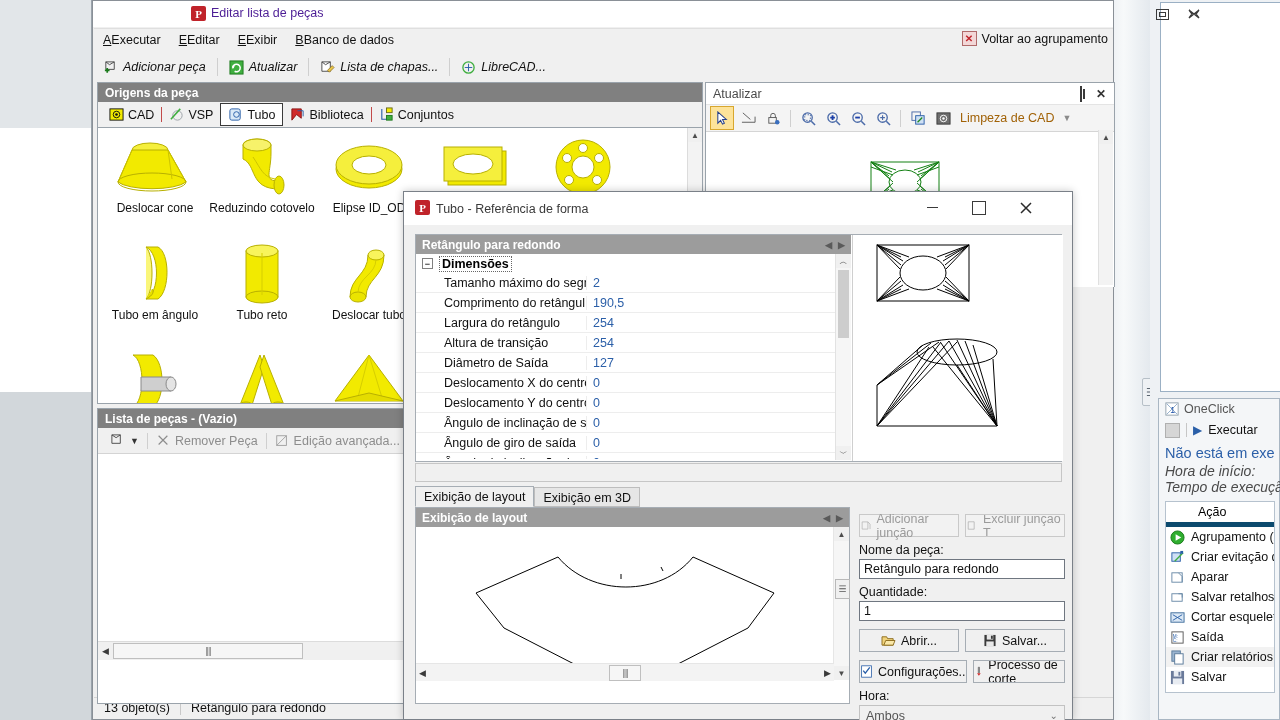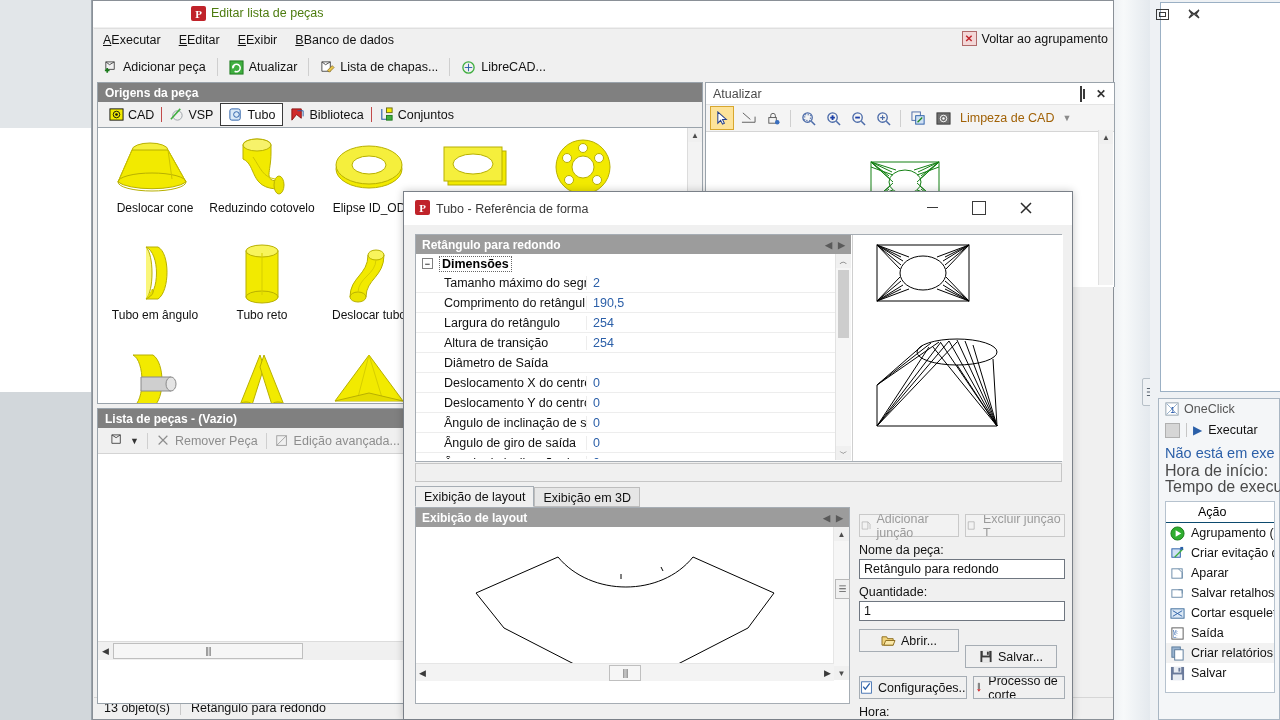--- a/index.html
+++ b/index.html
@@ -23,39 +23,39 @@
 
   
   #bg-table{left:1068px;top:382px;width:40px;height:338px;background:#fff;overflow:hidden;}
   #bg-table .r{height:25px;border-bottom:1px solid #d8d8d0;}
   #bg-table .r.a{background:#fbfbf0;}
   #bg-table .r.b{background:#eef2f8;}
 
   
   #main-window{left:92px;top:0;width:1022px;height:720px;background:#f0f0f0;border:1px solid #8a9097;box-sizing:border-box;}
   #main-titlebar{left:0;top:0;width:1020px;height:26px;background:#ffffff;}
-  #main-title-text{left:118px;top:5px;color:#4d7c0f;font-size:12.5px;}
+  #main-title-text{left:118px;top:5px;color:#4c1d95;font-size:12.5px;}
   .pl-logo{width:15px;height:15px;background:#c0232a;border-radius:2px;color:#fff;font-size:11px;font-weight:bold;
      display:flex;align-items:center;justify-content:center;font-family:"Liberation Serif",serif;}
   #main-logo{left:98px;top:5px;}
   #btn-restore{left:1055px;top:4px;width:28px;height:18px;display:flex;align-items:center;justify-content:center;color:#333;font-size:12px;}
   #btn-close{left:1087px;top:4px;width:28px;height:18px;display:flex;align-items:center;justify-content:center;color:#333;font-size:13px;}
   .winbtn-box{width:11px;height:9px;border:1.4px solid #3a3a3a;position:relative;}
   .winbtn-box:after{content:"";position:absolute;left:2px;top:2px;right:2px;bottom:2px;border:1px solid #3a3a3a;}
 
   
   #menubar{left:1px;top:27px;width:1019px;height:24px;background:#f0f0f0;border-top:1px solid #dfdfdf;}
   .menu-item{float:left;padding:4px 9px;font-size:12.5px;color:#111;}
   .menu-item u{text-decoration:underline;}
   #back-group{right:5px;top:30px;display:flex;align-items:center;gap:5px;font-size:12.5px;color:#111;}
   .redx{width:13px;height:13px;border:1px solid #b06a6a;background:#f3d7d7;display:flex;align-items:center;
     justify-content:center;color:#c0232a;font-size:10px;font-weight:bold;}
 
   
-  #toolbar{left:1px;top:51px;width:1019px;height:30px;background:#f0f0f0;}
+  #toolbar{left:1px;top:51px;width:1019px;height:30px;background:#f0f0f0;font-style:italic;}
   .tb-btn{float:left;display:flex;align-items:center;gap:5px;height:30px;padding:0 9px;font-size:12.5px;color:#111;}
   .tb-sep{float:left;width:1px;height:18px;margin:6px 2px;background:#cfcfcf;}
 
   
   #origens-panel{left:97px;top:82px;width:606px;height:322px;background:#fff;border:1px solid #9aa3ab;box-sizing:border-box;}
   .panel-header{height:19px;background:#808080;color:#fff;font-weight:bold;font-size:12px;
      display:flex;align-items:center;padding-left:7px;}
   #origens-tabs{height:25px;background:#f0f0f0;display:flex;align-items:center;padding-left:4px;gap:0px;border-bottom:1px solid #9aa3ab;}
   .otab{display:flex;align-items:center;gap:4px;padding:3px 7px;font-size:12.5px;color:#111;}
   .otab.sel{border:1px solid #3a3a3a;background:#fff;}
@@ -140,23 +140,23 @@
   .dinput{height:20px;background:#fff;border:1px solid #6f7680;font-size:12.5px;padding:1px 4px;color:#111;box-sizing:border-box;
      display:flex;align-items:center;}
   .dselect{height:21px;background:#f0f0f0;border:1px solid #c2c2c2;font-size:12.5px;color:#555;box-sizing:border-box;
      display:flex;align-items:center;justify-content:space-between;padding:0 6px;}
 
   
   #oneclick{left:1158px;top:398px;width:122px;height:322px;background:#f4f6f8;border:1px solid #a9b6c3;box-sizing:border-box;}
   #oc-title{height:20px;display:flex;align-items:center;gap:5px;padding-left:6px;color:#555;font-size:12.5px;}
   #oc-toolbar{height:22px;display:flex;align-items:center;gap:6px;padding-left:6px;}
   #oc-status{color:#2b5fa8;font-size:14.5px;padding:4px 0 2px 6px;white-space:nowrap;overflow:hidden;}
-  .oc-meta{font-size:16px;color:#4a4a4a;padding-left:6px;line-height:16px;white-space:nowrap;}
+  .oc-meta{font-size:14px;color:#4a4a4a;padding-left:6px;line-height:16px;white-space:nowrap;font-style:italic;}
   #oc-list{margin:6px 4px 0 6px;background:#fff;border:1px solid #b6c2ce;height:190px;overflow:hidden;}
-  .oc-head{height:20px;font-size:12.5px;padding-left:32px;display:flex;align-items:center;border-bottom:1px solid #0c4a6e;}
+  .oc-head{height:20px;font-size:12.5px;padding-left:32px;display:flex;align-items:center;border-bottom:5px solid #0c4a6e;}
   .oc-row{height:20px;display:flex;align-items:center;gap:6px;padding-left:4px;font-size:12.5px;color:#111;white-space:nowrap;}
   .oc-row.hl{background:#f2f2f2;}
   .oc-ico{width:15px;height:15px;flex:none;}
 </style>
 </head>
 <body>
 
 <div class="abs" id="bg-left-top"></div>
 <div class="abs" id="bg-left-mid"></div>
 <div class="abs" id="bg-left-bot"></div>
@@ -639,20 +639,21 @@
         <div class="prow">
           <span class="pname">Largura do retângulo</span>
           <span class="pval">254</span>
         </div>
         <div class="prow">
           <span class="pname">Altura de transição</span>
           <span class="pval">254</span>
         </div>
         <div class="prow">
           <span class="pname">Diâmetro de Saída</span>
+          <span class="pval">127</span>
         </div>
         <div class="prow">
           <span class="pname">Deslocamento X do centro</span>
           <span class="pval">0</span>
         </div>
         <div class="prow">
           <span class="pname">Deslocamento Y do centro</span>
           <span class="pval">0</span>
         </div>
         <div class="prow">
@@ -783,21 +784,21 @@
     <div class="dinput" style="width:206px;">1</div>
 
     <div style="display:flex;gap:6px;margin-top:8px;">
       <div class="dbtn" style="width:100px;">
         <svg width="15" height="13" viewBox="0 0 16 14">
           <path d="M1 3 L6 3 L7 5 L13 5 L13 12 L1 12 Z" fill="#f0d27a" stroke="#8a6a1c"></path>
           <path d="M3 12 L5 7 L15 7 L13 12 Z" fill="#fae8a8" stroke="#8a6a1c"></path>
         </svg>
         <span>Abrir...</span>
       </div>
-      <div class="dbtn" style="width:92px;margin-top:16px;">
+      <div class="dbtn" style="width:100px;">
         <svg width="14" height="13" viewBox="0 0 14 14">
           <rect x="1" y="1" width="12" height="12" fill="#3a3a3a"></rect>
           <rect x="3.5" y="1" width="7" height="5" fill="#e8e8e8"></rect>
           <rect x="8" y="1.8" width="2" height="3.4" fill="#3a3a3a"></rect>
           <rect x="3" y="8" width="8" height="5" fill="#e8e8e8"></rect>
         </svg>
         <span>Salvar...</span>
       </div>
     </div>
 

